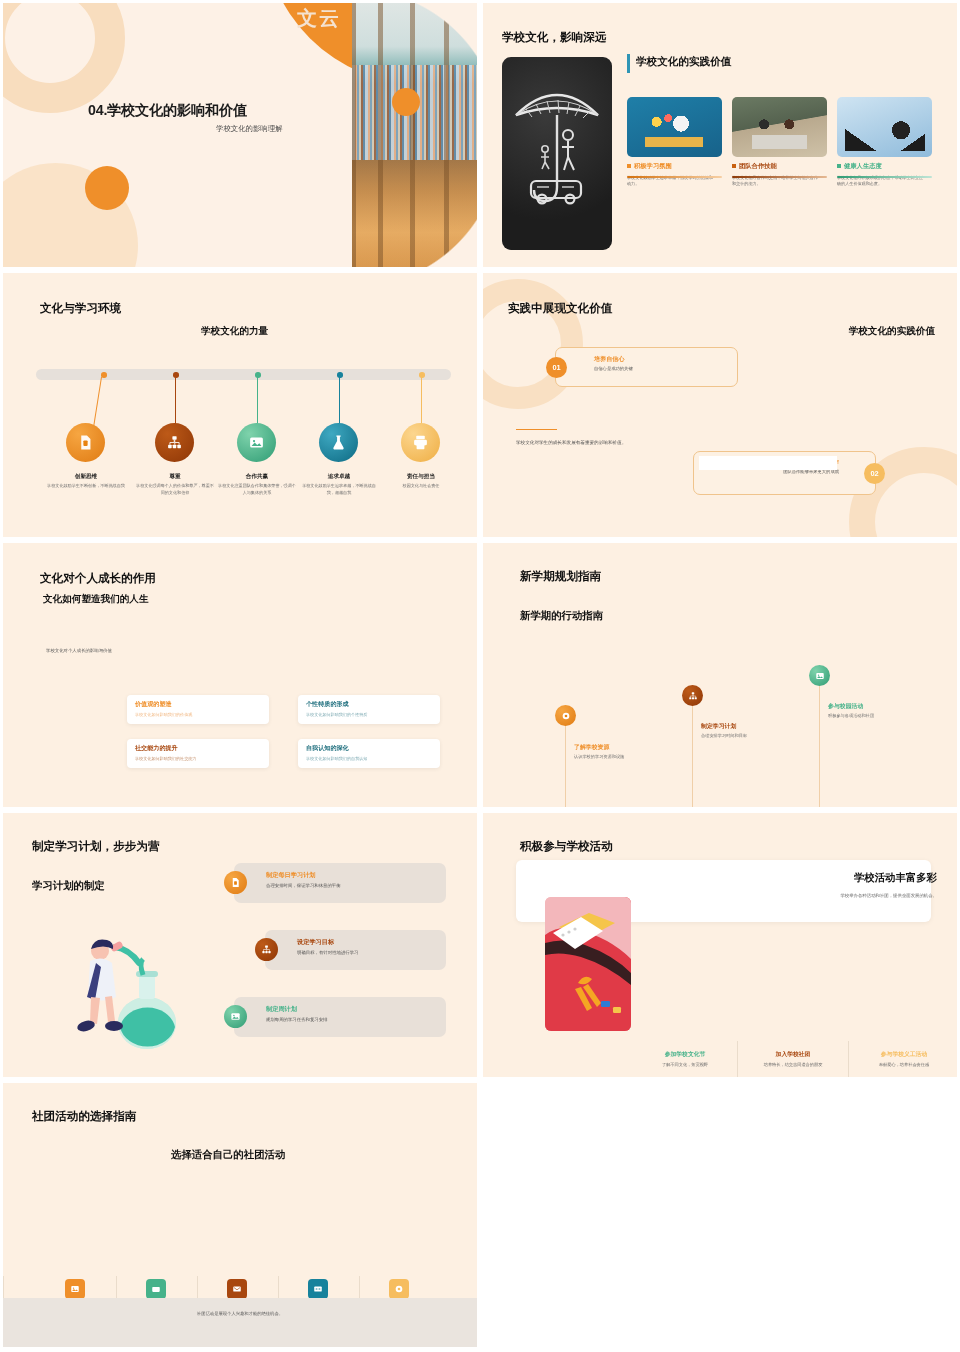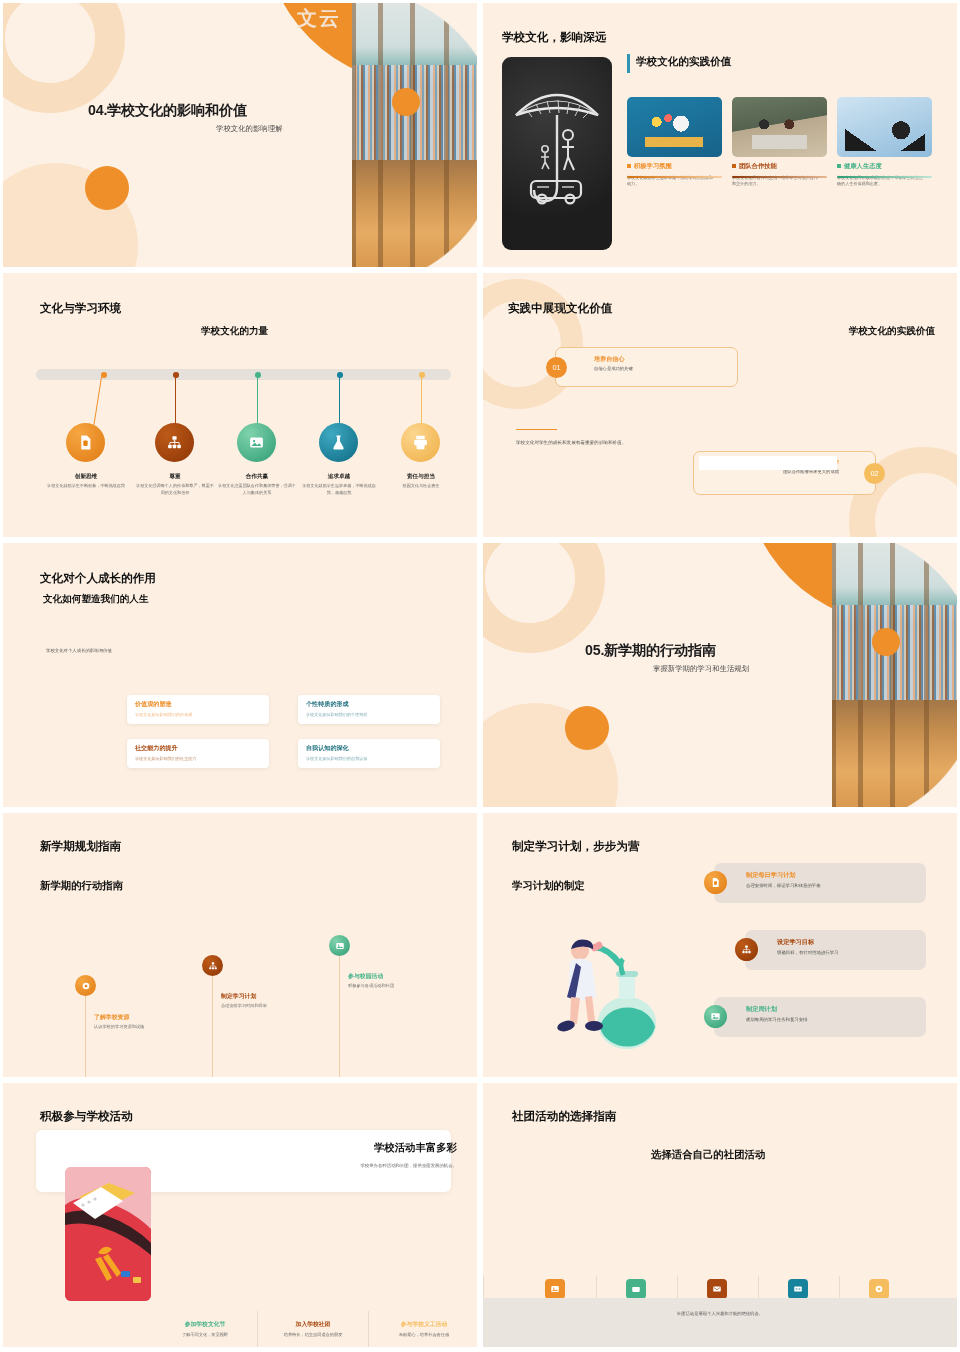--- a/index.html
+++ b/index.html
@@ -130,21 +130,21 @@
   .s3-lbl { position:absolute; top:200px; width:92px; text-align:center; font-size:5.6px; font-weight:700; color:#1c1c1c; }
   .s3-desc{ position:absolute; top:210px; width:78px; text-align:center; font-size:4.1px; color:#6b6b6b; line-height:1.6; }
 
   
   .s4-blob1{position:absolute;left:-30px;top:6px;width:130px;height:130px;border-radius:50%;
             border:22px solid #f9e0c3;}
   .s4-blob2{position:absolute;right:-42px;bottom:-60px;width:150px;height:150px;border-radius:50%;
             border:26px solid #f9e0c3;}
   .s4-card{position:absolute;border:1px solid #f0c48c;border-radius:7px;background:#fdf1e3;}
   .s4-num{position:absolute;width:21px;height:21px;border-radius:50%;background:#ef8f2a;color:#fff;
-          display:flex;align-items:center;justify-content:center;font-size:7.4px;font-weight:400;}
+          display:flex;align-items:center;justify-content:center;font-size:7.4px;font-weight:700;}
   .s4-ct{font-size:6.1px;font-weight:700;color:#ef8f2a;}
   .s4-cd{font-size:4.3px;color:#555;margin-top:2px;}
   .s4-rule{position:absolute;left:33px;top:156px;width:41px;height:1.4px;background:#ef8f2a;}
 
   
   .s5-card{position:absolute;width:142px;height:29px;background:#fff;border-radius:4px;
            box-shadow:0 1px 4px rgba(0,0,0,.07);padding:5px 8px;}
   .s5-ct{font-size:6.1px;font-weight:700;}
   .s5-cd{font-size:4.1px;margin-top:2.5px;}
 
@@ -378,33 +378,20 @@
         <div class="s5-ct" style="color:#a8470f">社交能力的提升</div>
         <div class="s5-cd" style="color:#c28b64">学校文化如何影响我们的社交能力</div>
       </div>
       <div class="s5-card" style="left:295px;top:196px">
         <div class="s5-ct" style="color:#1f6f7e">自我认知的深化</div>
         <div class="s5-cd" style="color:#79a7b0">学校文化如何影响我们的自我认知</div>
       </div>
     </div>
   </div>
 
-  <div class="slide">
-    <div class="inner cover">
-      <div class="blob-peach-tl"></div>
-      <div class="blob-peach-bl"></div>
-      <div class="wedge"></div>
-      <div class="dot-orange"></div>
-      <div class="photo"></div>
-      <div class="photo-mask"></div>
-      <div class="dot-orange-2"></div>
-      <div class="ctitle" style="left:102px">05.新学期的行动指南</div>
-      <div class="csub" style="left:170px">掌握新学期的学习和生活规划</div>
-    </div>
-  </div>
 
   <div class="slide">
     <div class="inner">
       <div class="h-title" style="left:37px;top:26px">新学期规划指南</div>
       <div class="h-sub" style="left:37px;top:66px;font-size:10.4px">新学期的行动指南</div>
 
       <div class="s7-line" style="left:82px;top:180px;height:90px"></div>
       <div class="s7-pin" style="left:72px;top:162px;background:radial-gradient(circle at 32% 28%,#f6a642,#e07b13)">
         <svg viewBox="0 0 24 24">
             <circle cx="12" cy="12" r="8"></circle>

